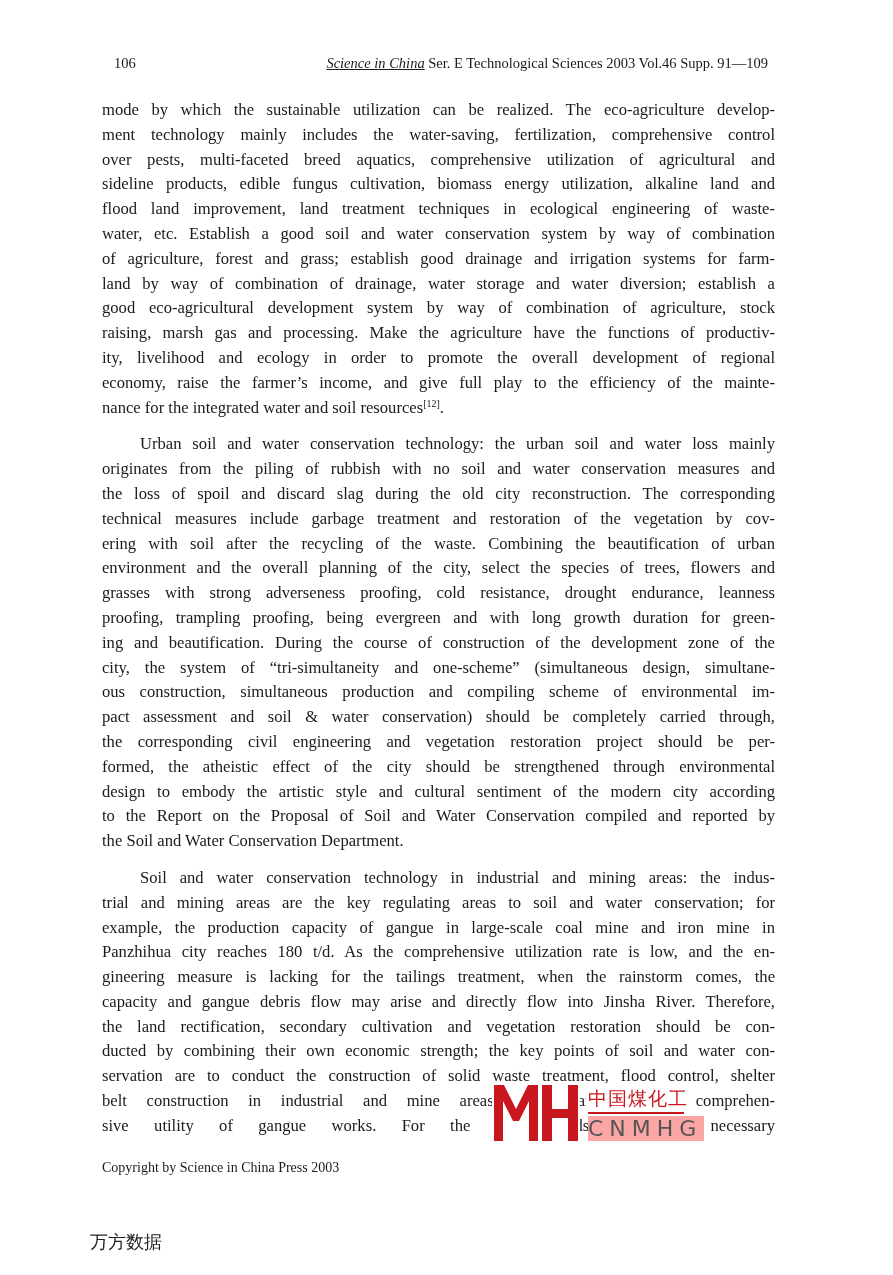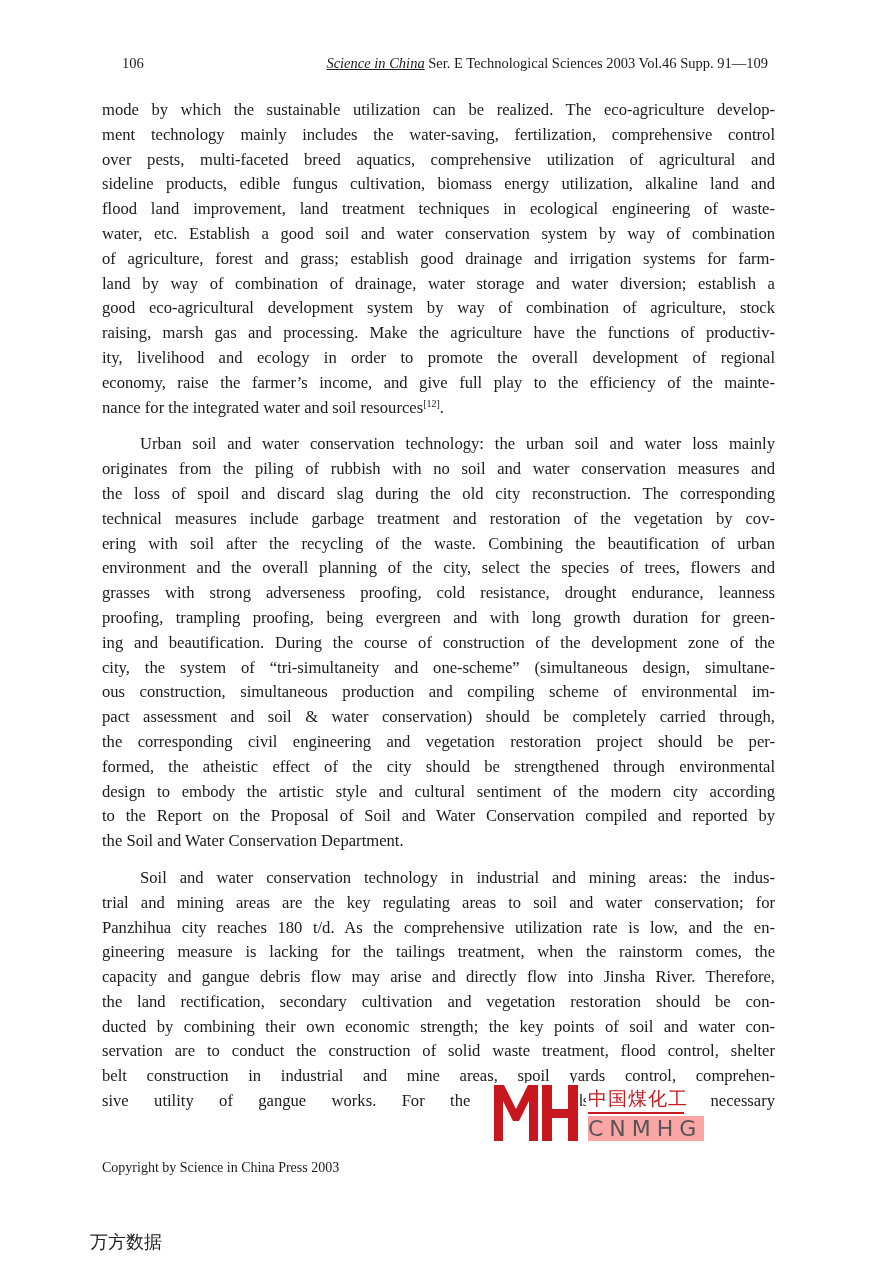--- a/index.html
+++ b/index.html
@@ -1,20 +1,20 @@
 <!DOCTYPE html>
 <html><head>
 <meta charset="utf-8">
 <style>
   html, body { margin: 0; padding: 0; background: #ffffff; }
   body { width: 893px; height: 1275px; position: relative; overflow: hidden;
          font-family: "Liberation Serif", "DejaVu Serif", serif; color: #1a1a1a; }
   .header { position: absolute; top: 55px; left: 110px; width: 658px; height: 20px;
             font-size: 14.5px; }
-  .page-num { position: absolute; left: 12px; top: 0; }
+  .page-num { position: absolute; left: 4px; top: 0; }
   .running { position: absolute; right: 0; top: 0; white-space: nowrap; }
   .running i { font-style: italic; text-decoration: underline; }
   .body { position: absolute; top: 98px; left: 102px; width: 673px; font-size: 16.6px; }
   .para { margin: 0 0 12px 0; }
   .line { height: 24.8px; line-height: 24.8px; white-space: nowrap;
           text-align: justify; text-align-last: justify; display: block; overflow: hidden; }
   .line.last { text-align-last: left; }
   .line.indent { padding-left: 38px; }
   sup { font-size: 10px; vertical-align: 6px; line-height: 0; }
   .footer { position: absolute; top: 1160px; left: 102px; font-size: 14px; }
@@ -67,20 +67,21 @@
       <span class="line">pact assessment and soil &amp; water conservation) should be completely carried through,</span>
       <span class="line">the corresponding civil engineering and vegetation restoration project should be per-</span>
       <span class="line">formed, the atheistic effect of the city should be strengthened through environmental</span>
       <span class="line">design to embody the artistic style and cultural sentiment of the modern city according</span>
       <span class="line">to the Report on the Proposal of Soil and Water Conservation compiled and reported by</span>
       <span class="line last">the Soil and Water Conservation Department.</span>
     </div>
     <div class="para">
       <span class="line indent">Soil and water conservation technology in industrial and mining areas: the indus-</span>
       <span class="line">trial and mining areas are the key regulating areas to soil and water conservation; for</span>
+      <span class="line">example, the production capacity of gangue in large-scale coal mine and iron mine in</span>
       <span class="line">Panzhihua city reaches 180 t/d. As the comprehensive utilization rate is low, and the en-</span>
       <span class="line">gineering measure is lacking for the tailings treatment, when the rainstorm comes, the</span>
       <span class="line">capacity and gangue debris flow may arise and directly flow into Jinsha River. Therefore,</span>
       <span class="line">the land rectification, secondary cultivation and vegetation restoration should be con-</span>
       <span class="line">ducted by combining their own economic strength; the key points of soil and water con-</span>
       <span class="line">servation are to conduct the construction of solid waste treatment, flood control, shelter</span>
       <span class="line">belt construction in industrial and mine areas, spoil yards control, comprehen-</span>
       <span class="line">sive utility of gangue works. For the spoil yards that are necessary</span>
     </div>
   </div>

